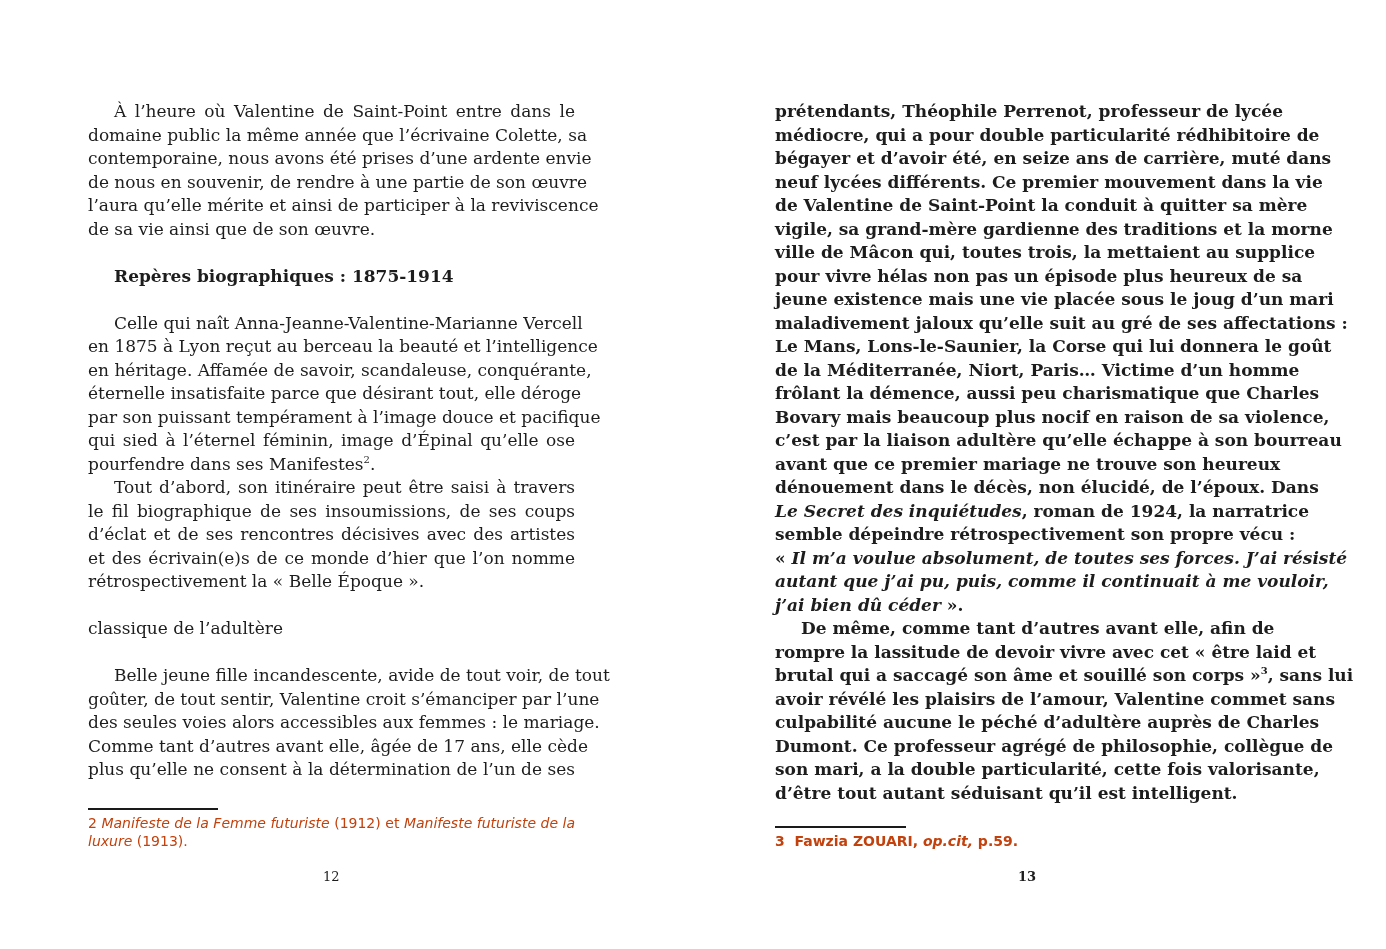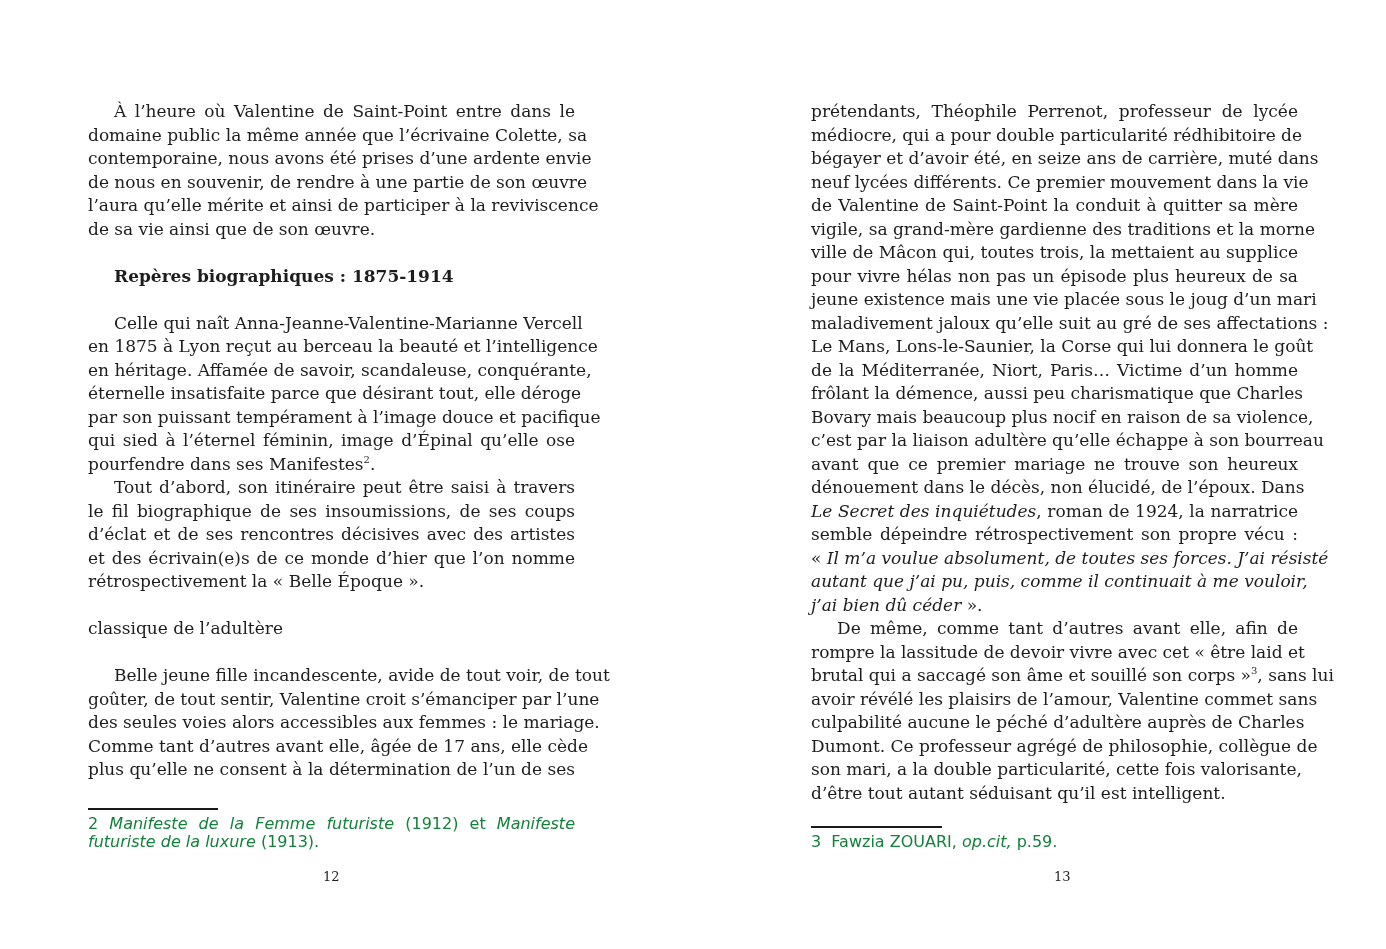--- a/index.html
+++ b/index.html
@@ -6,21 +6,21 @@
   body { width:1386px; height:949px; position:relative; overflow:hidden;
          font-family:"DejaVu Serif","Liberation Serif",serif; color:#1d1d1d; }
   .page { position:absolute; top:0; height:840px; }
   .col { position:absolute; width:487px; font-size:17px; line-height:23.5px; }
   .line { display:block; height:23.5px; white-space:nowrap; text-align:justify; text-align-last:justify; overflow:visible; }
   .line.last { text-align-last:left; }
   .indent { padding-left:26px; }
   .heading { font-weight:bold; }
   .blank { height:23.5px; display:block; }
   .fn-rule { position:absolute; height:2px; background:#1a1a1a; }
-  .footnote { position:absolute; font-family:"DejaVu Sans","Liberation Sans",sans-serif; font-size:16px; line-height:17.5px; color:#15803d; }
+  .footnote { position:absolute; font-family:"DejaVu Sans","Liberation Sans",sans-serif; font-size:14px; line-height:17.5px; color:#c2410c; }
   .folio { position:absolute; font-size:13px; }
   sup { font-size:10px; line-height:0; vertical-align:super; }
   i { font-style:italic; }
 </style>
 </head>
 <body>
 
 <div class="page" style="left:0;width:693px;">
   <div class="col" style="left:88px;top:100px;">
     <span class="line indent">À l’heure où Valentine de Saint-Point entre dans le</span>
@@ -60,21 +60,21 @@
     <i>Manifeste de la Femme futuriste</i>
     <span>(1912)</span>
     <span>et</span>
     <i>Manifeste futuriste de la luxure</i>
     <span>(1913).</span>
   </div>
 
   <div class="folio" style="left:323px;top:869px;">12</div>
 </div>
 
-<div class="page" style="left:693px;width:693px;">
+<div class="page" style="left:657px;width:693px;font-weight:bold;">
   <div class="col" style="left:118px;top:100px;">
     <span class="line">prétendants, Théophile Perrenot, professeur de lycée</span>
     <span class="line">médiocre, qui a pour double particularité rédhibitoire de</span>
     <span class="line">bégayer et d’avoir été, en seize ans de carrière, muté dans</span>
     <span class="line">neuf lycées différents. Ce premier mouvement dans la vie</span>
     <span class="line">de Valentine de Saint-Point la conduit à quitter sa mère</span>
     <span class="line">vigile, sa grand-mère gardienne des traditions et la morne</span>
     <span class="line">ville de Mâcon qui, toutes trois, la mettaient au supplice</span>
     <span class="line">pour vivre hélas non pas un épisode plus heureux de sa</span>
     <span class="line">jeune existence mais une vie placée sous le joug d’un mari</span>

